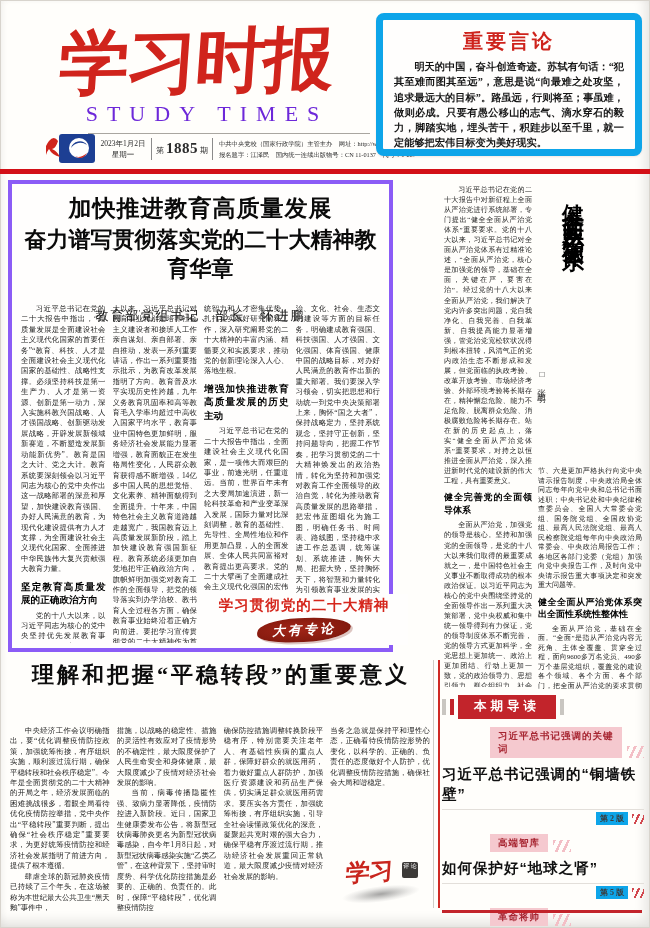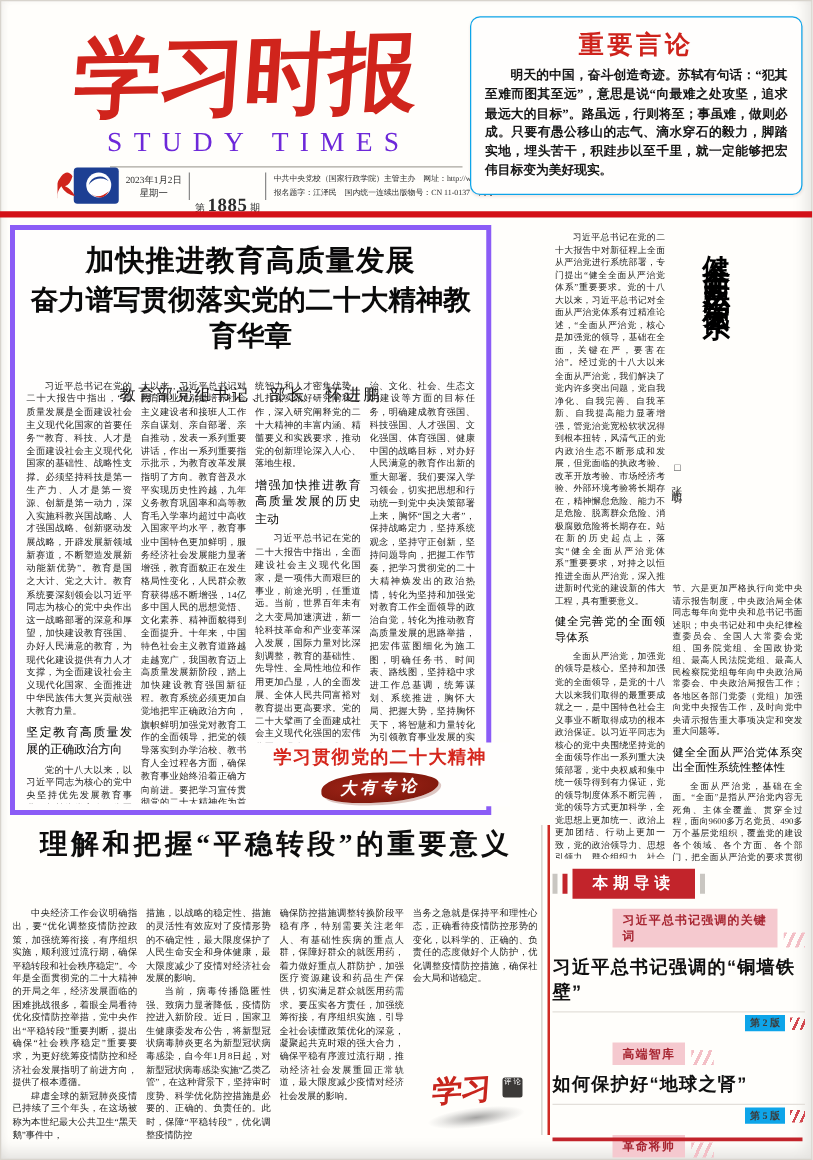--- a/index.html
+++ b/index.html
@@ -11,42 +11,42 @@
   }
   .abs{position:absolute;}
   
   .brand-title{left:48px;top:12px;width:295px;height:98px;line-height:100px;text-align:center;
     font-size:70px;font-weight:bold;color:#d0241c;letter-spacing:-2px;transform:skewX(-5deg) rotate(-1deg);}
   .brand-sub{left:62px;top:101px;width:290px;text-align:center;font-size:22px;letter-spacing:9px;color:#6d28d9;}
   .mast-line{left:88px;top:133px;width:282px;height:1px;background:#a9a6a0;}
   .emblem{left:46px;top:133px;width:50px;height:34px;}
   .date-block{left:100px;top:138px;width:46px;text-align:center;font-size:7.5px;line-height:11px;color:#2c2c2c;
     border-right:1px solid #8b8b8b;padding-right:5px;}
-  .issue-block{left:156px;top:157px;width:52px;text-align:right;font-size:8px;color:#2c2c2c;white-space:nowrap;}
+  .issue-block{left:156px;top:140px;width:52px;text-align:right;font-size:8px;color:#2c2c2c;white-space:nowrap;}
   .issue-num{font-size:15px;font-weight:bold;letter-spacing:.5px;}
   .pub-block{left:212px;top:138px;width:160px;font-size:6.3px;line-height:11px;color:#2c2c2c;
     border-left:1px solid #8b8b8b;padding-left:6px;white-space:nowrap;}
-  .quote-box{left:376px;top:13px;width:266px;height:143px;border:1px solid #0ea5e9;border-radius:8px;
+  .quote-box{left:376px;top:13px;width:266px;height:143px;border:7px solid #0ea5e9;border-radius:8px;
     background:#fffefd;box-shadow:0 1px 2px rgba(150,60,50,.12);padding:6px 11px;box-sizing:border-box;}
   .quote-title{text-align:center;font-size:20px;font-weight:900;color:#ce231c;letter-spacing:3px;
     font-family:"Liberation Sans","DejaVu Sans",sans-serif;margin:2px 0 4px;}
   .quote-body{font-size:10.2px;line-height:15.3px;text-align:justify;text-indent:2em;color:#161616;font-weight:bold;}
   .red-rule{left:0;top:169px;width:650px;height:5px;background:#d31017;}
   
   .main-box{left:8px;top:180px;width:385px;height:472px;border:4px solid #8b5cf6;background:#fffefd;box-sizing:border-box;}
   .main-h1{margin:9px 6px 0;text-align:center;font-size:23px;font-weight:900;color:#0a0a0a;letter-spacing:1px;
     font-family:"Liberation Sans","DejaVu Sans",sans-serif;line-height:30px;}
   .main-h2{margin:2px 2px 0;text-align:center;font-size:22px;font-weight:900;color:#0a0a0a;
     font-family:"Liberation Sans","DejaVu Sans",sans-serif;line-height:29px;}
   .main-byline{margin-top:24px;text-align:center;font-size:13px;color:#141414;letter-spacing:2px;}
   .main-cols{position:absolute;left:9px;right:9px;top:120px;bottom:5px;display:flex;gap:7px;overflow:hidden;}
   .mcol{flex:1;overflow:hidden;font-size:7.4px;line-height:10.4px;text-align:justify;color:#222;}
   .body-p{margin:0;text-indent:2em;}
   .body-p.cont{text-indent:0;}
-  .sub-head{font-family:"Liberation Sans","DejaVu Sans",sans-serif;font-weight:normal;color:#000;
+  .sub-head{font-family:"Liberation Sans","DejaVu Sans",sans-serif;font-weight:bold;color:#000;
     font-size:9.6px;line-height:13.5px;margin:5px 0 4px;text-align:justify;}
   .promo{left:188px;top:410px;width:208px;text-align:center;background:#fffefd;z-index:3;padding:2px 0 3px;}
   .promo-slogan{color:#d5261c;font-weight:900;font-size:14.5px;letter-spacing:1px;
     font-family:"Liberation Sans","DejaVu Sans",sans-serif;}
   .promo-stamp{display:inline-block;margin-top:3px;padding:3px 15px;color:#fff;font-size:13px;font-weight:bold;
     font-style:italic;letter-spacing:3px;transform:rotate(-2.5deg);
     background:radial-gradient(ellipse at 42% 45%, #a32518 0%, #8a1c10 55%, #751509 100%);
     border-radius:48% 52% 55% 45%/58% 46% 62% 40%;box-shadow:2px 2px 0 rgba(120,30,18,.25);}
   
   .right-art{left:444px;top:181px;width:198px;height:510px;}

